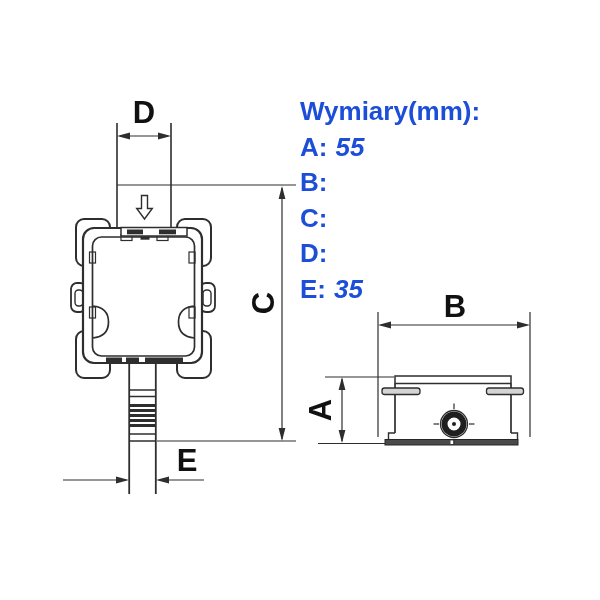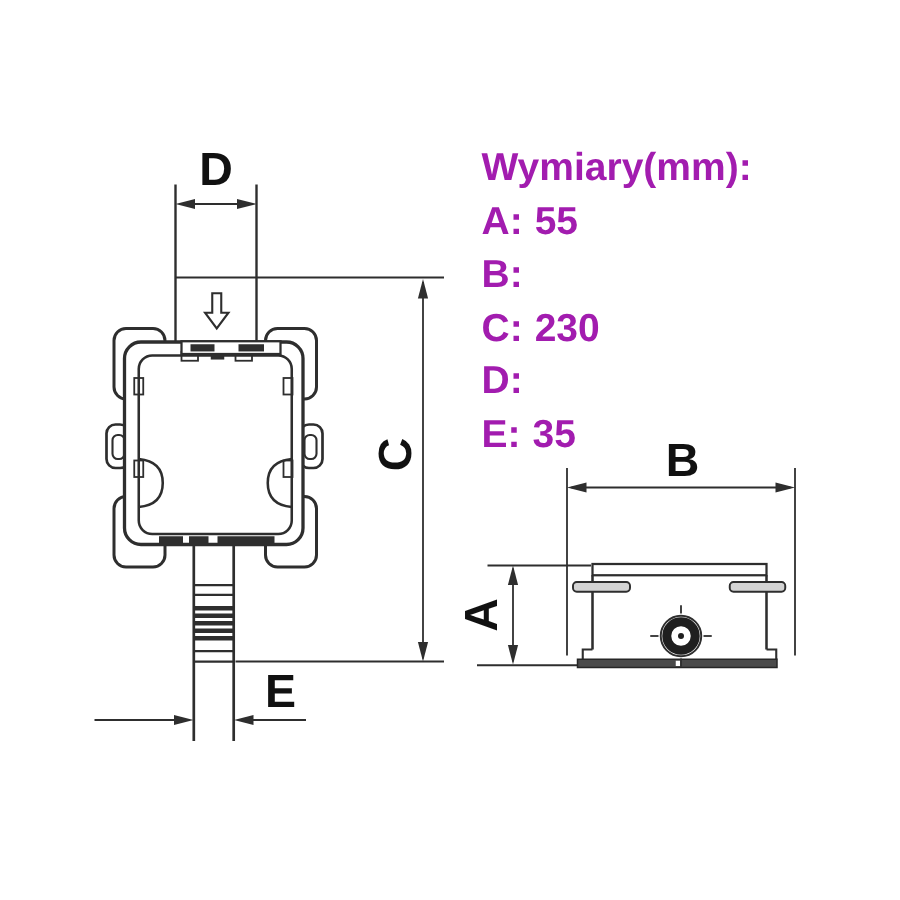--- a/index.html
+++ b/index.html
@@ -3,26 +3,25 @@
 <meta charset="utf-8">
 <style>
   html,body{margin:0;padding:0;background:#fff;}
   .canvas{
     position:relative;width:600px;height:600px;background:#ffffff;
     font-family:"Liberation Sans",sans-serif;overflow:hidden;
   }
   .drawing-svg{position:absolute;left:0;top:0;}
   .specs{
     position:absolute;left:300px;top:94px;
-    color:#a21caf;font-weight:700;font-size:26px;line-height:35.5px;
+    color:#1d4ed8;font-weight:700;font-size:26px;line-height:35.5px;
     white-space:nowrap;
-    margin-left:21px;
   }
   .spec-row{display:flex;}
-  .spec-value{margin-left:8px;}
+  .spec-value{margin-left:8px;font-style:italic;}
   .dim-letter{
     font-family:"Liberation Sans",sans-serif;
     font-weight:700;font-size:31px;fill:#111;
   }
   .thin{stroke:#2e2e2e;stroke-width:1.2;fill:none;}
   .obj{stroke:#2e2e2e;fill:none;}
 </style>
 </head>
 <body>
 
@@ -168,21 +167,20 @@
         <span class="spec-sep">:</span>
         <span class="spec-value">55</span>
     </div>
     <div class="spec-row">
       <span class="spec-label">B</span>
         <span class="spec-sep">:</span>
     </div>
     <div class="spec-row">
       <span class="spec-label">C</span>
         <span class="spec-sep">:</span>
-        <span class="spec-value">230</span>
     </div>
     <div class="spec-row">
       <span class="spec-label">D</span>
         <span class="spec-sep">:</span>
     </div>
     <div class="spec-row">
       <span class="spec-label">E</span>
         <span class="spec-sep">:</span>
         <span class="spec-value">35</span>
     </div>

